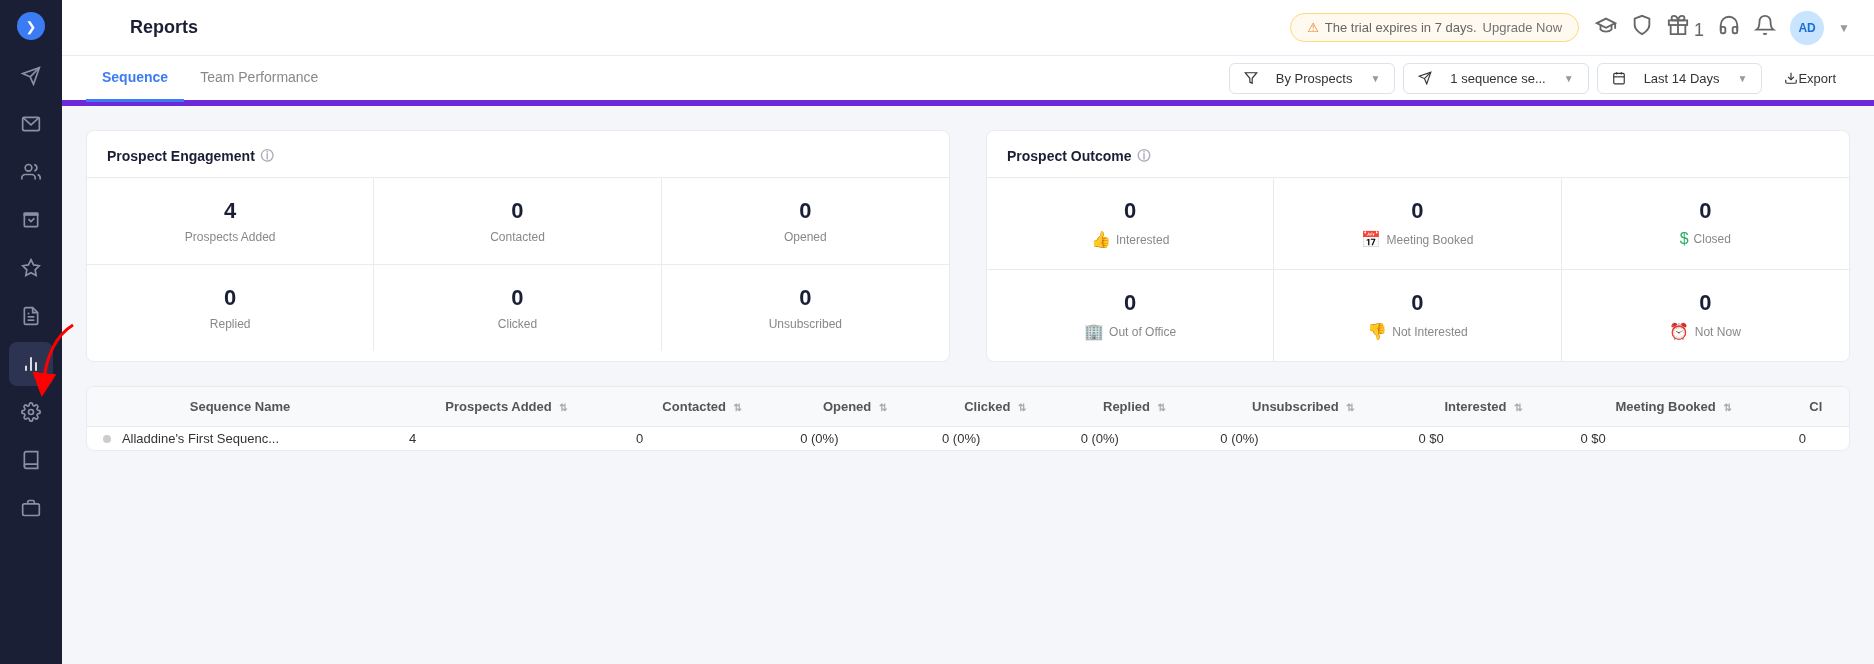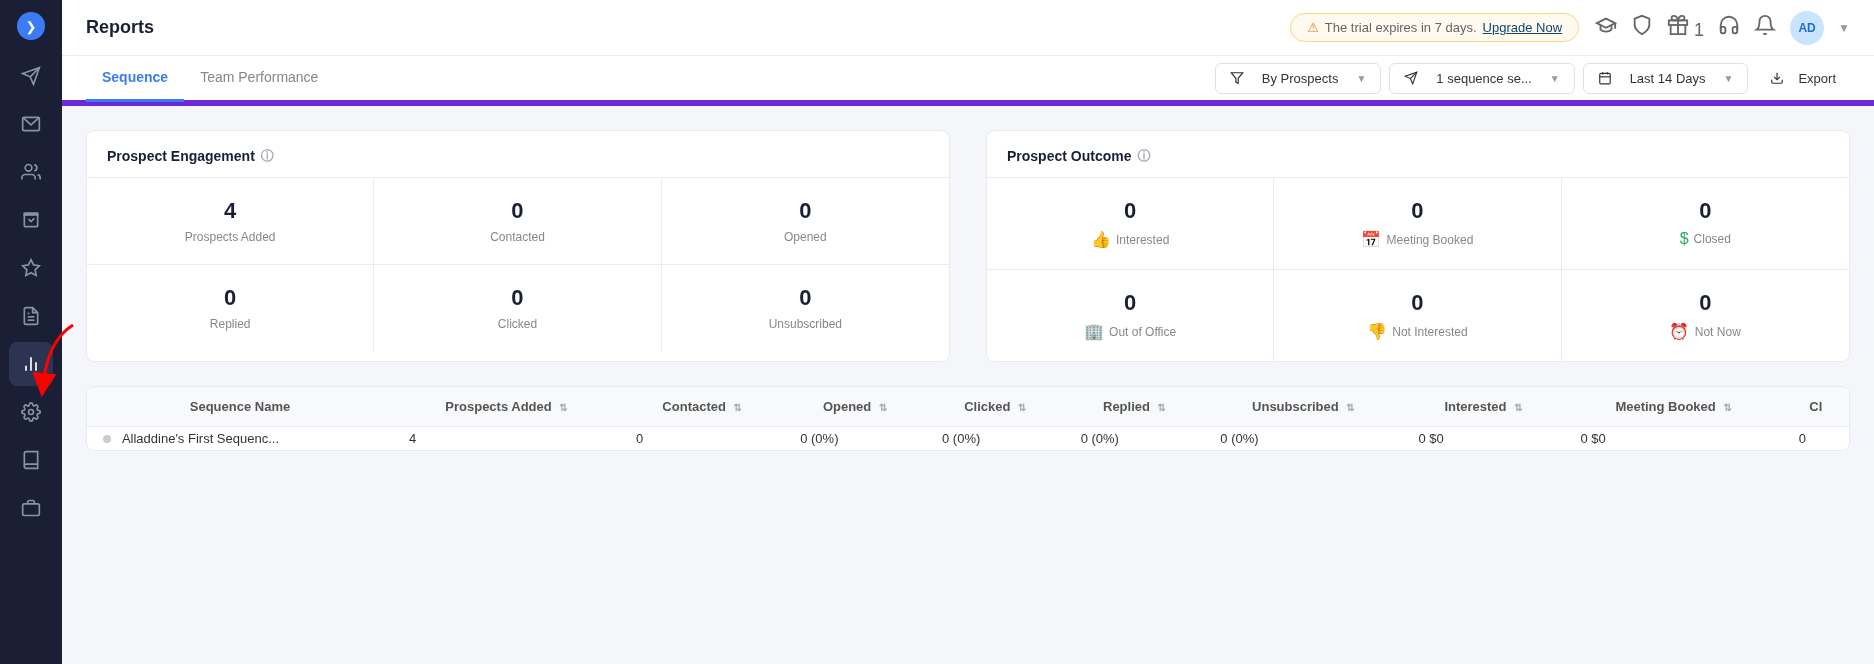--- a/index.html
+++ b/index.html
@@ -53,33 +53,34 @@
       display: flex;
       align-items: center;
       border-bottom: 1px solid #e8ecf0;
       gap: 16px;
     }
     .header-title {
       font-size: 18px;
       font-weight: 700;
       color: #1a1f36;
       flex: 1;
+      margin-left: 44px;
     }
     .trial-banner {
       background: #fff9f0;
       border: 1px solid #fcd97a;
       border-radius: 20px;
       padding: 6px 16px;
       font-size: 13px;
       color: #666;
       display: flex;
       align-items: center;
       gap: 6px;
     }
-    .trial-banner a { color: #0c4a6e; text-decoration: underline; cursor: pointer; }
+    .trial-banner a { color: #737373; cursor: pointer; }
     .header-icons {
       display: flex;
       align-items: center;
       gap: 14px;
       color: #666;
       font-size: 18px;
     }
     .header-icon { cursor: pointer; position: relative; }
     .avatar {
       width: 34px; height: 34px;
@@ -123,21 +124,21 @@
       border: 1px solid #dde1ea;
       border-radius: 6px;
       background: #fff;
       font-size: 13px;
       color: #333;
       cursor: pointer;
       margin-left: 8px;
     }
     .filter-btn .chevron { font-size: 10px; color: #999; }
     .export-btn {
-      display: flex; align-items: center; gap: 14px;
+      display: flex; align-items: center; gap: 0;
       padding: 7px 14px;
       border: none;
       background: none;
       font-size: 13px;
       color: #333;
       cursor: pointer;
       margin-left: 8px;
       font-weight: 500;
     }
 

